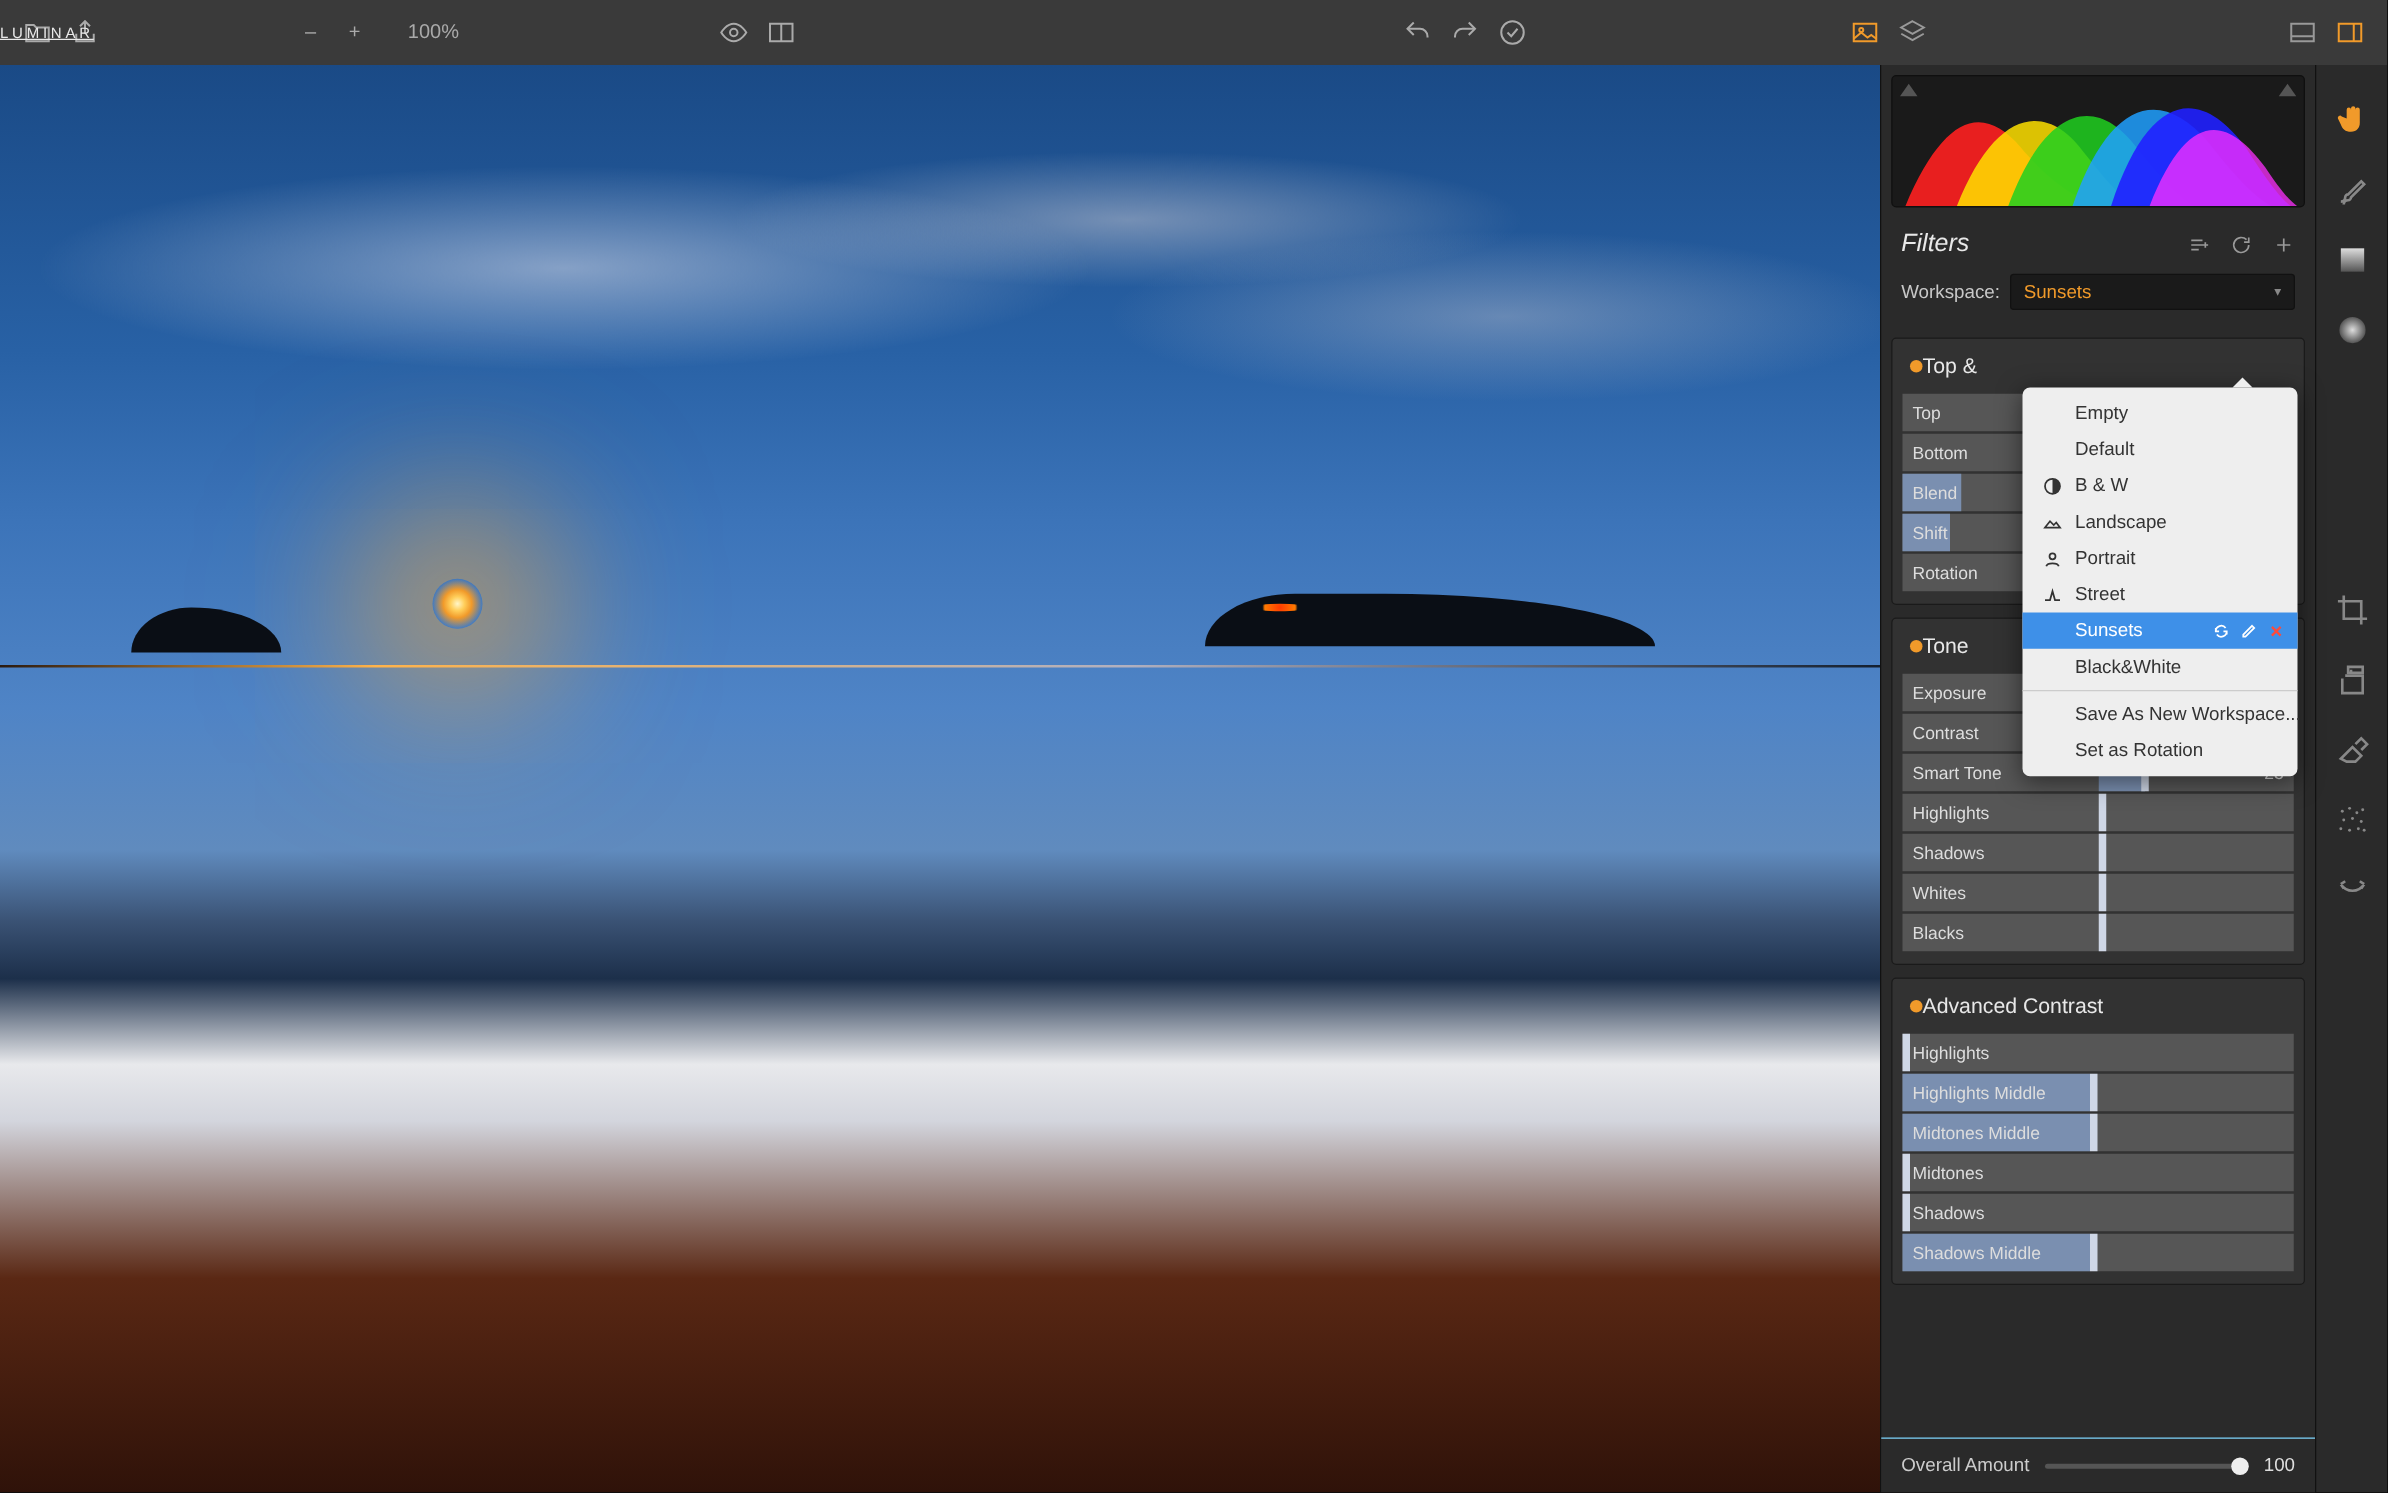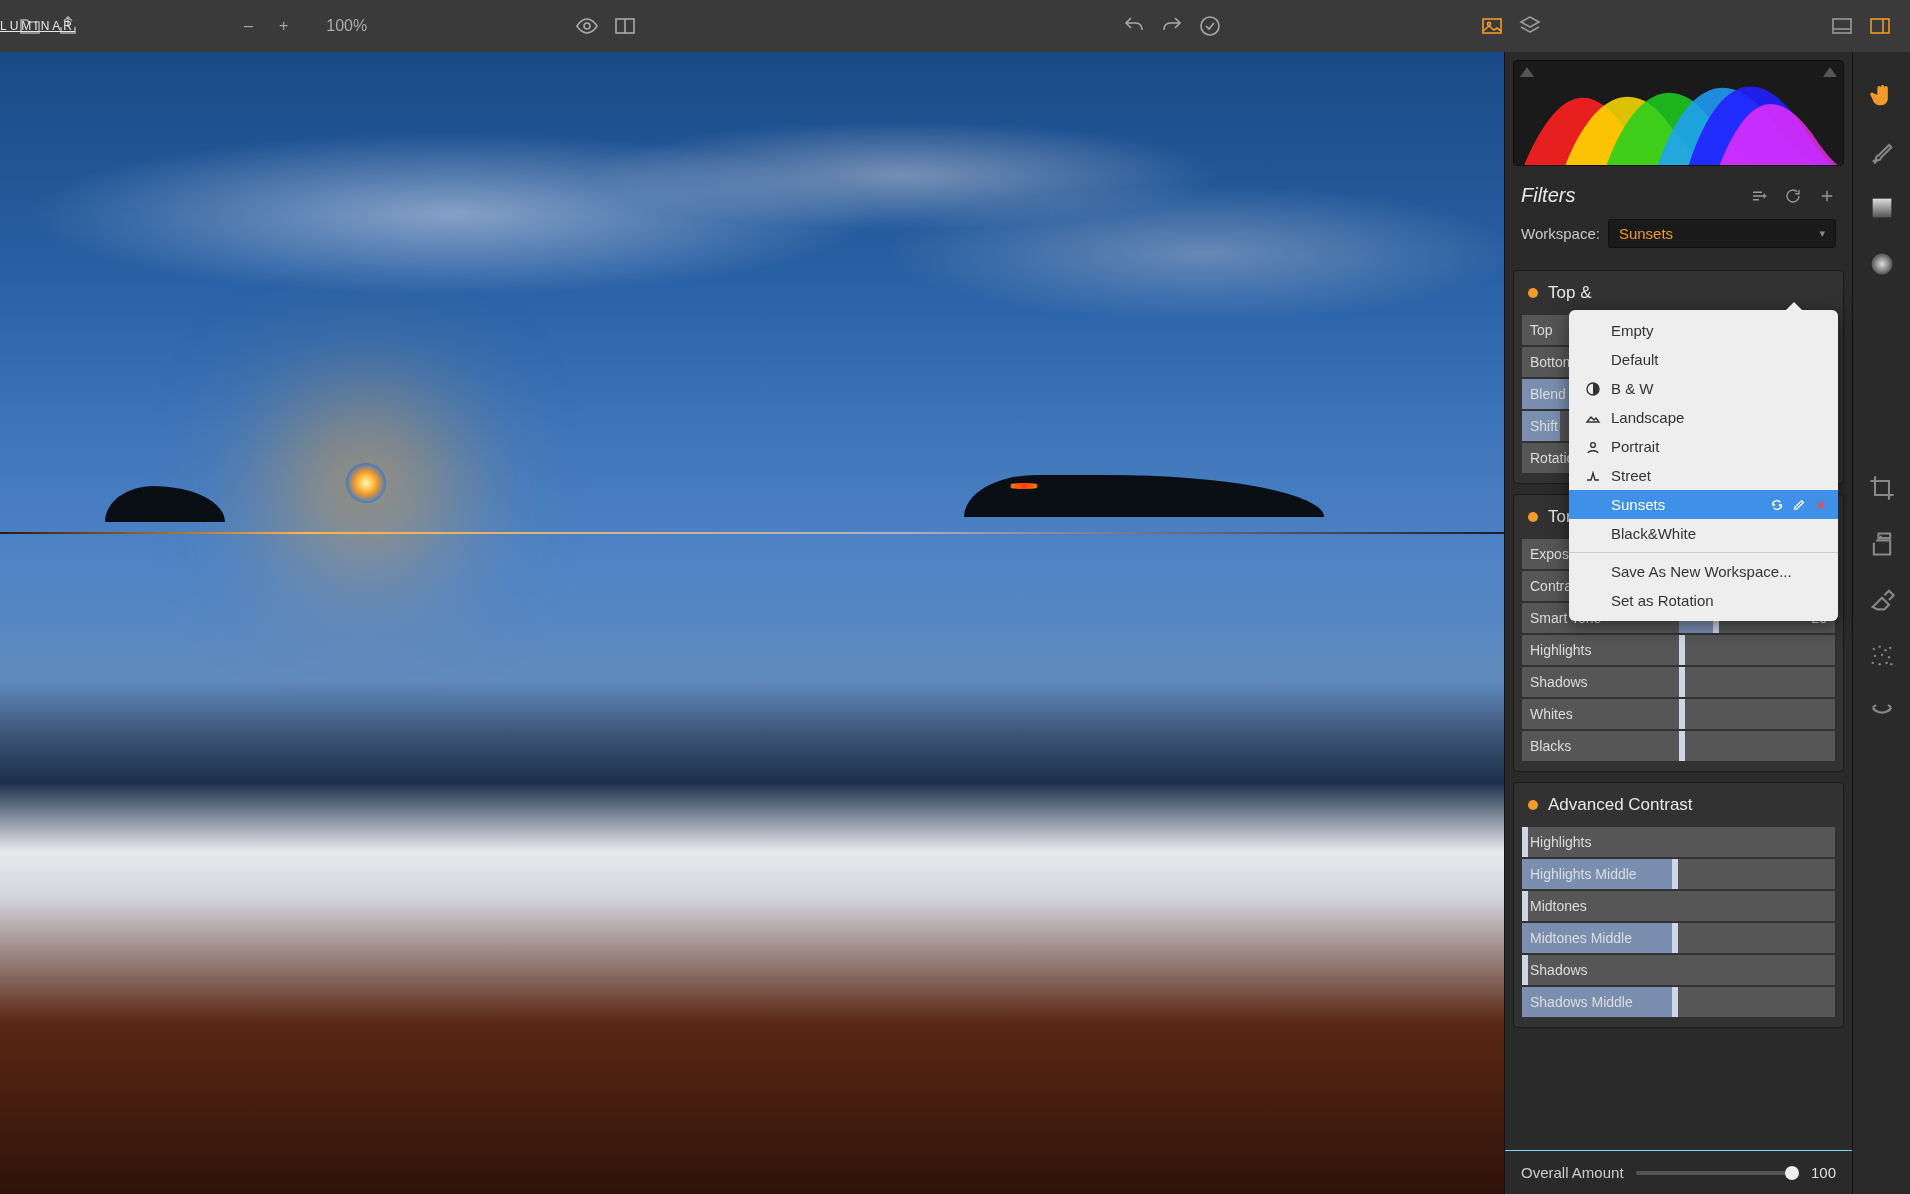--- a/index.html
+++ b/index.html
@@ -56,21 +56,21 @@
   .filters-header .icons .icon { color:#999; cursor:pointer; width:18px;height:18px;}
   .workspace-row { display:flex; align-items:center; padding: 6px 16px 12px; gap:8px; font-size:15px; }
   .workspace-row label { color:#c8c8c8; }
   .workspace-dd { flex:1; background:#1a1a1a; border:1px solid #111; border-radius:3px; color:#f19a2a; padding:5px 10px; display:flex; justify-content:space-between; align-items:center; cursor:pointer; font-size:15px;}
   .workspace-dd .chev { color:#888; font-size:11px; }
 
   .panel-scroll { flex:1; overflow-y:auto; overflow-x: hidden; }
   .panel-scroll::-webkit-scrollbar{width:8px;} .panel-scroll::-webkit-scrollbar-thumb{background:#444;border-radius:4px;}
 
   .filter-group { margin: 10px 8px 0; background:#323232; border:1px solid #1a1a1a; border-radius:4px; padding-bottom:8px; }
-  .filter-group .group-head { display:flex; align-items:center; padding:12px 14px 10px; gap:10px; }
+  .filter-group .group-head { display:flex; align-items:center; padding:12px 14px 10px; gap:0; }
   .filter-group .dot { width:10px;height:10px;border-radius:50%;background:#f19a2a; flex-shrink:0; }
   .filter-group .group-title { color:#e8e8e8; font-size:17px; font-weight:400; }
 
   .slider-row { display:flex; align-items:center; height:30px; margin: 2px 8px; background:#565656; position:relative; font-size:14px; }
   .slider-row .s-label { color:#ddd; padding-left:8px; z-index:2; }
   .slider-row .s-val { margin-left:auto; padding-right:8px; color:#ddd; z-index:2; }
   .slider-row .fill { position:absolute; top:0; bottom:0; background:#7a8fb0; }
   .slider-row.centered .fill { left:50%; }
   .slider-row .thumb { position:absolute; top:0; bottom:0; width:6px; background:#cfd7e6; }
 
@@ -80,21 +80,21 @@
   .overall .track .knob { position:absolute; right:0; top:-5px; width:14px;height:14px;border-radius:50%;background:#eee;}
   .overall .val{color:#ddd;}
 
   
   .toolstrip { width: 58px; background:#2a2a2a; border-left:1px solid #111; display:flex; flex-direction:column; align-items:center; padding-top:30px; gap:28px; }
   .toolstrip .ticon { width:28px;height:28px; color:#888; cursor:pointer; display:flex; align-items:center; justify-content:center;}
   .toolstrip .ticon.active { color:#f19a2a;}
   .toolstrip .bigsep { flex-grow: 0; height: 140px; }
 
   
-  .ws-popup { position:absolute; top:258px; right:14px; width:269px; background:#eeeeee; border-radius:6px; box-shadow:0 4px 20px rgba(0,0,0,.5); padding:6px 0; z-index:50; color:#333; font-size:15px; }
+  .ws-popup { position:absolute; top:258px; right:14px; width:220px; background:#eeeeee; border-radius:6px; box-shadow:0 4px 20px rgba(0,0,0,.5); padding:6px 0; z-index:50; color:#333; font-size:15px; }
   .ws-popup::before{content:"";position:absolute;top:-8px;right:36px;border-left:8px solid transparent;border-right:8px solid transparent;border-bottom:8px solid #eee;}
   .ws-popup .item { padding:6px 16px; display:flex; align-items:center; gap:10px; cursor:pointer; white-space:nowrap; position:relative;}
   .ws-popup .item.selected { background:#3e90e8; color:#fff;}
   .ws-popup .item .iicon { width:16px;height:16px; display:inline-flex;align-items:center;justify-content:center; color:inherit; flex-shrink:0;}
   .ws-popup .item.selected .trail { position:absolute; right:10px; display:flex; gap:8px;}
   .ws-popup .item.selected .trail .ti { width:14px;height:14px; color:#fff; cursor:pointer;}
   .ws-popup .item.selected .trail .ti.del{color:#ff4a3a;}
   .ws-popup hr { border:none; border-top:1px solid #ccc; margin:4px 0;}
 
   svg { display: block; width:100%; height:100%; }
@@ -322,27 +322,27 @@
           <div class="slider-row">
               <div class="thumb" style="left:0"></div>
               <span class="s-label">Highlights</span>
             </div>
           <div class="slider-row">
               <div class="fill" style="left:0;width:48%"></div>
               <div class="thumb" style="left:48%"></div>
               <span class="s-label">Highlights Middle</span>
             </div>
           <div class="slider-row">
-              <div class="thumb" style="left:0"></div>
-              <span class="s-label">Midtones</span>
-            </div>
-          <div class="slider-row">
               <div class="fill" style="left:0;width:48%"></div>
               <div class="thumb" style="left:48%"></div>
               <span class="s-label">Midtones Middle</span>
+            </div>
+          <div class="slider-row">
+              <div class="thumb" style="left:0"></div>
+              <span class="s-label">Midtones</span>
             </div>
           <div class="slider-row">
               <div class="thumb" style="left:0"></div>
               <span class="s-label">Shadows</span>
             </div>
           <div class="slider-row">
               <div class="fill" style="left:0;width:48%"></div>
               <div class="thumb" style="left:48%"></div>
               <span class="s-label">Shadows Middle</span>
             </div>

